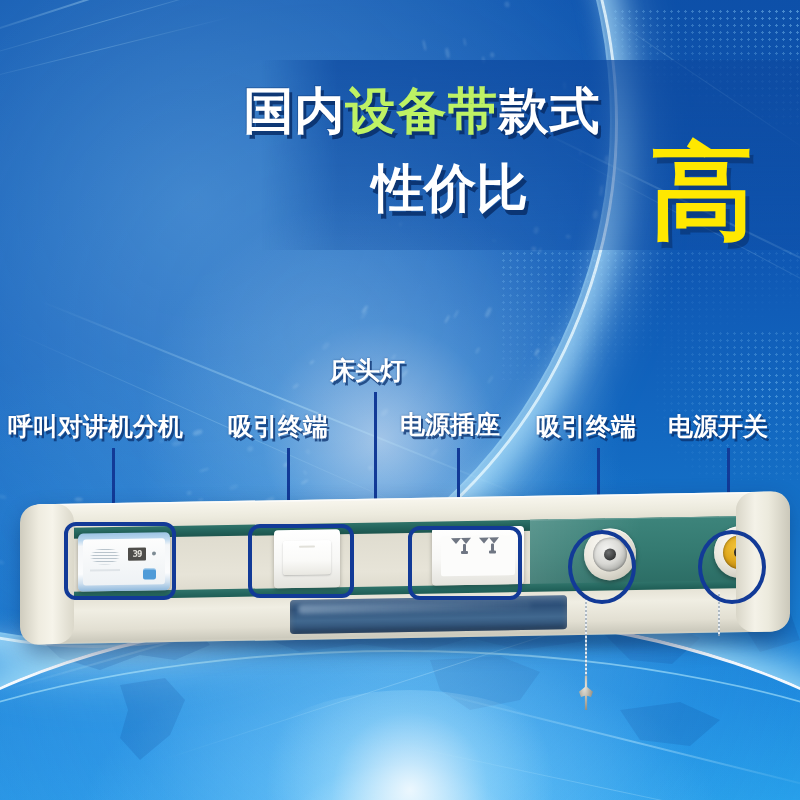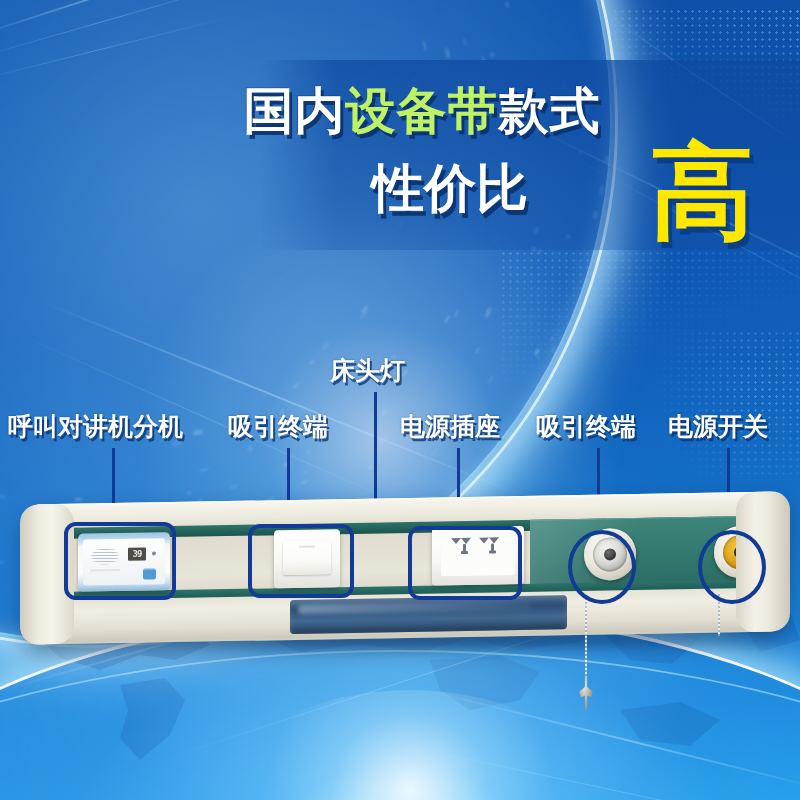--- a/index.html
+++ b/index.html
@@ -309,21 +309,21 @@
     <div class="h1"><span>国内</span><span class="y">设备带</span><span>款式</span></div>
   </div>
   <div class="row2">
     <div class="h2">性价比</div>
     <div class="h2big">高</div>
   </div>
 
   <div class="lbl" style="left:8px;top:414px;">呼叫对讲机分机</div>
   <div class="lbl" style="left:228px;top:414px;">吸引终端</div>
   <div class="lbl" style="left:330px;top:358px;">床头灯</div>
-  <div class="lbl" style="left:400px;top:414px;">电源插座</div>
+  <div class="lbl" style="left:400px;top:414px;font-family:Liberation Mono, monospace;">电源插座</div>
   <div class="lbl" style="left:536px;top:414px;">吸引终端</div>
   <div class="lbl" style="left:668px;top:414px;">电源开关</div>
 
   <div class="lead" style="left:112px;top:448px;height:78px;"></div>
   <div class="lead" style="left:287px;top:448px;height:82px;"></div>
   <div class="lead" style="left:374px;top:392px;height:212px;"></div>
   <div class="lead" style="left:457px;top:448px;height:82px;"></div>
   <div class="lead" style="left:597px;top:448px;height:86px;"></div>
   <div class="lead" style="left:727px;top:448px;height:86px;"></div>
 

